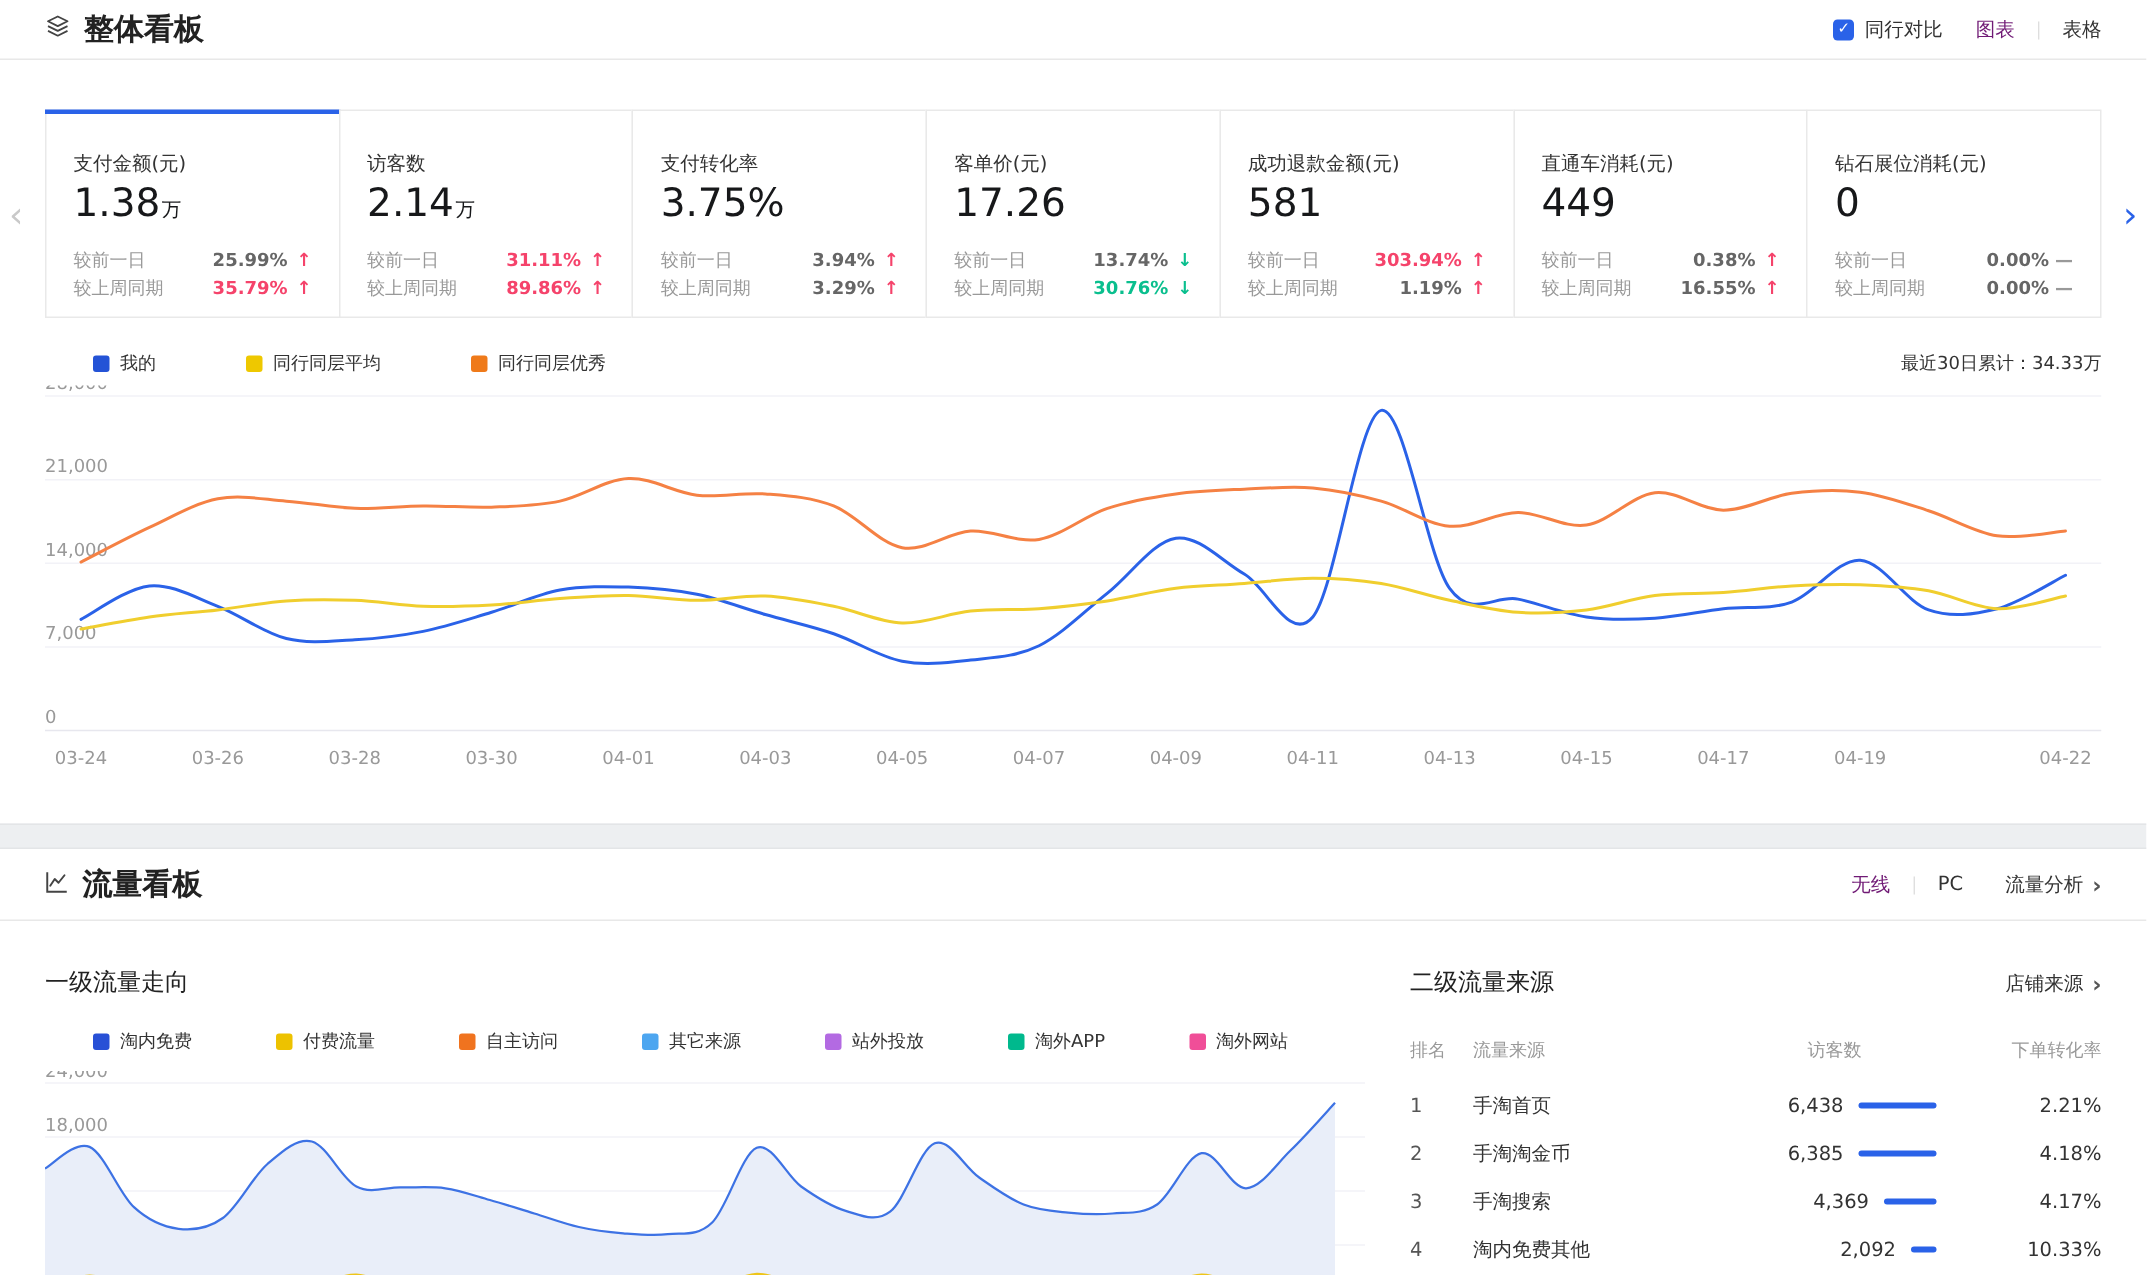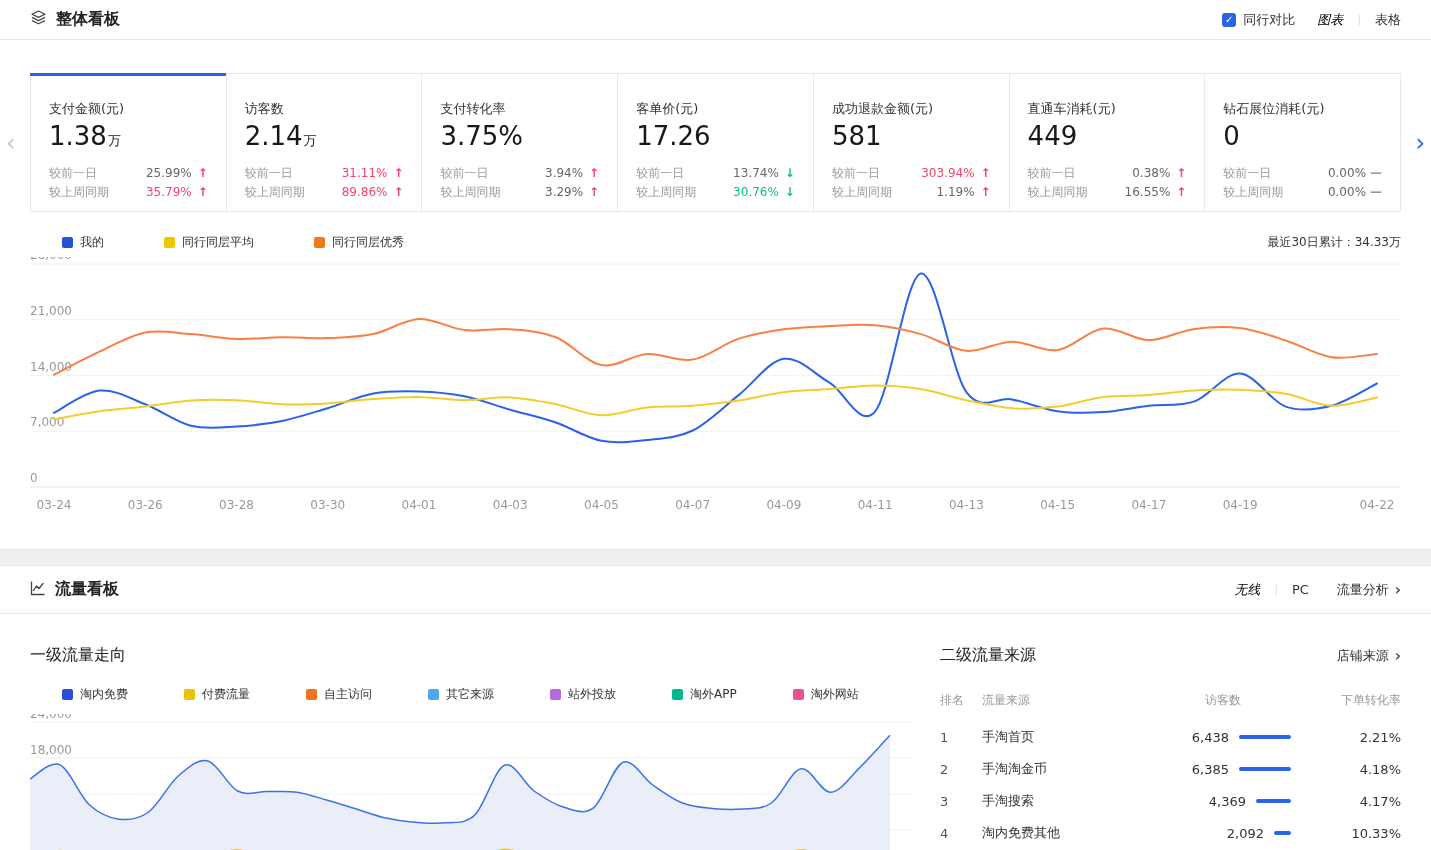--- a/index.html
+++ b/index.html
@@ -1,42 +1,42 @@
 <!DOCTYPE html>
 <html><head>
 <meta charset="utf-8">
 <style>
   html,body{margin:0;padding:0;width:1431px;height:850px;overflow:hidden;background:#fff;
     font-family:"DejaVu Sans","Liberation Sans",sans-serif;}
   .page{position:relative;width:1431px;height:850px;background:#fff;}
   .phead{height:39px;padding:0 30px;display:flex;align-items:center;border-bottom:1px solid #e8e8e8;background:#fff;}
   .phead2{height:47px;}
-  .ptitle{font-size:16px;color:#222;font-weight:700;margin-left:9px;}
+  .ptitle{font-size:20px;color:#222;font-weight:700;margin-left:9px;}
   .spacer{flex:1;}
   .chk{display:flex;align-items:center;cursor:pointer;}
   .chkbox{width:14px;height:14px;background:#2a62e8;border-radius:3px;color:#fff;font-size:10px;line-height:14px;text-align:center;display:inline-block;}
   .chklabel{font-size:13px;color:#333;margin-left:7px;margin-right:22px;}
   .link{font-size:13px;color:#333;text-decoration:none;cursor:pointer;}
-  .link.blue{color:#000000;font-style:italic;}
+  .link.blue{color:#701a75;}
   .vdiv{color:#d8d8d8;font-size:12px;margin:0 10px;}
   .nav{position:absolute;border:none;background:none;font-size:24px;line-height:24px;padding:0;cursor:pointer;font-family:inherit;}
   .nav.prev{left:6px;top:131px;color:#c9c9c9;}
   .nav.next{right:6px;top:131px;color:#2a62e8;}
   .cards{display:flex;margin:33px 30px 0;}
   .card{flex:1;border:1px solid #e9e9e9;margin-left:-1px;height:139px;box-sizing:border-box;
     padding:26px 18px 12px;position:relative;background:#fff;cursor:pointer;}
   .card:first-child{margin-left:0;}
   .card.active::before{content:"";position:absolute;top:-1px;left:-1px;right:-1px;height:3px;background:#2a62e8;}
   .clabel{font-size:13px;color:#333;}
   .cval{font-size:26px;color:#17181a;margin-top:3px;font-weight:500;}
   .csuffix{font-size:13px;margin-left:1px;font-weight:400;}
   .crows{margin-top:13px;}
   .crow{display:flex;align-items:flex-end;font-size:12px;line-height:19px;}
   .rl{color:#999;}
-  .rv{margin-left:auto;}
+  .rv{margin-left:auto;font-weight:bold;}
   .ra{width:16px;text-align:right;font-weight:700;}
   .legend{display:flex;align-items:center;margin:22px 30px 0;font-size:12px;color:#333;}
   .litem{display:flex;align-items:center;margin-right:28px;cursor:pointer;margin-left:32px;}
   .litem i{width:11px;height:11px;border-radius:2px;margin-right:7px;display:inline-block;}
   .lsum{margin-left:auto;color:#333;}
   #mainChart{display:block;margin:6px 0 0 30px;}
   .band{height:15px;background:#edeff1;border-top:1px solid #e3e5e7;border-bottom:1px solid #e3e5e7;margin-top:26px;}
   .p2body{display:flex;padding:0 30px;}
   .p2left{width:880px;margin-right:30px;}
   .h3{font-size:16px;color:#222;font-weight:400;margin:31px 0 0;}

